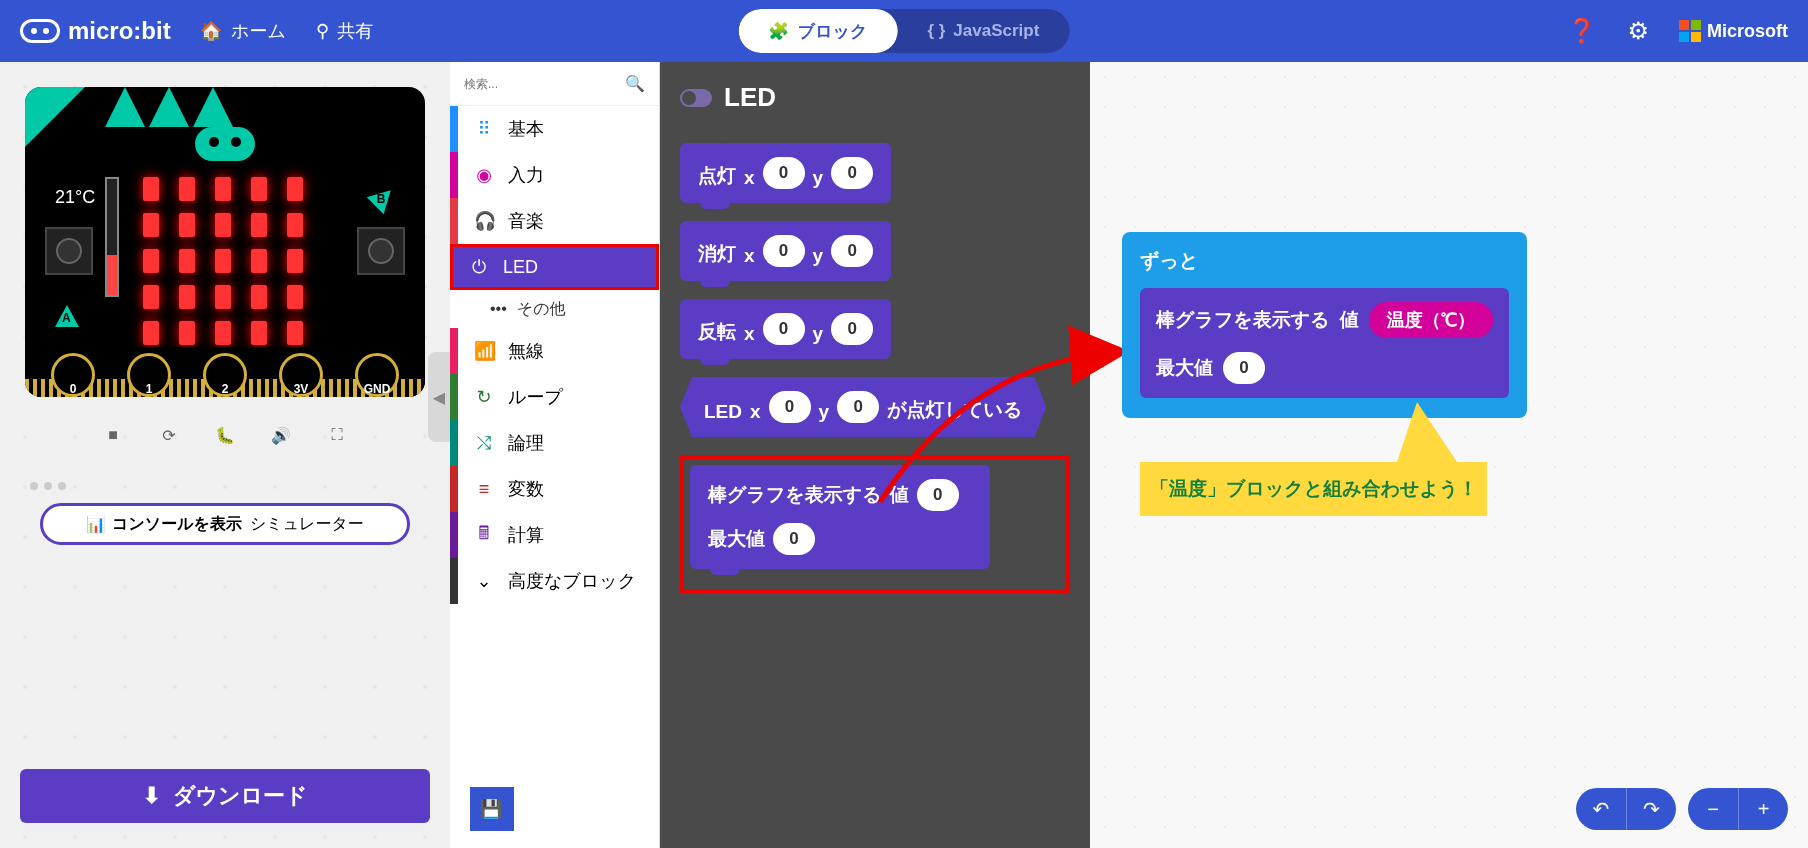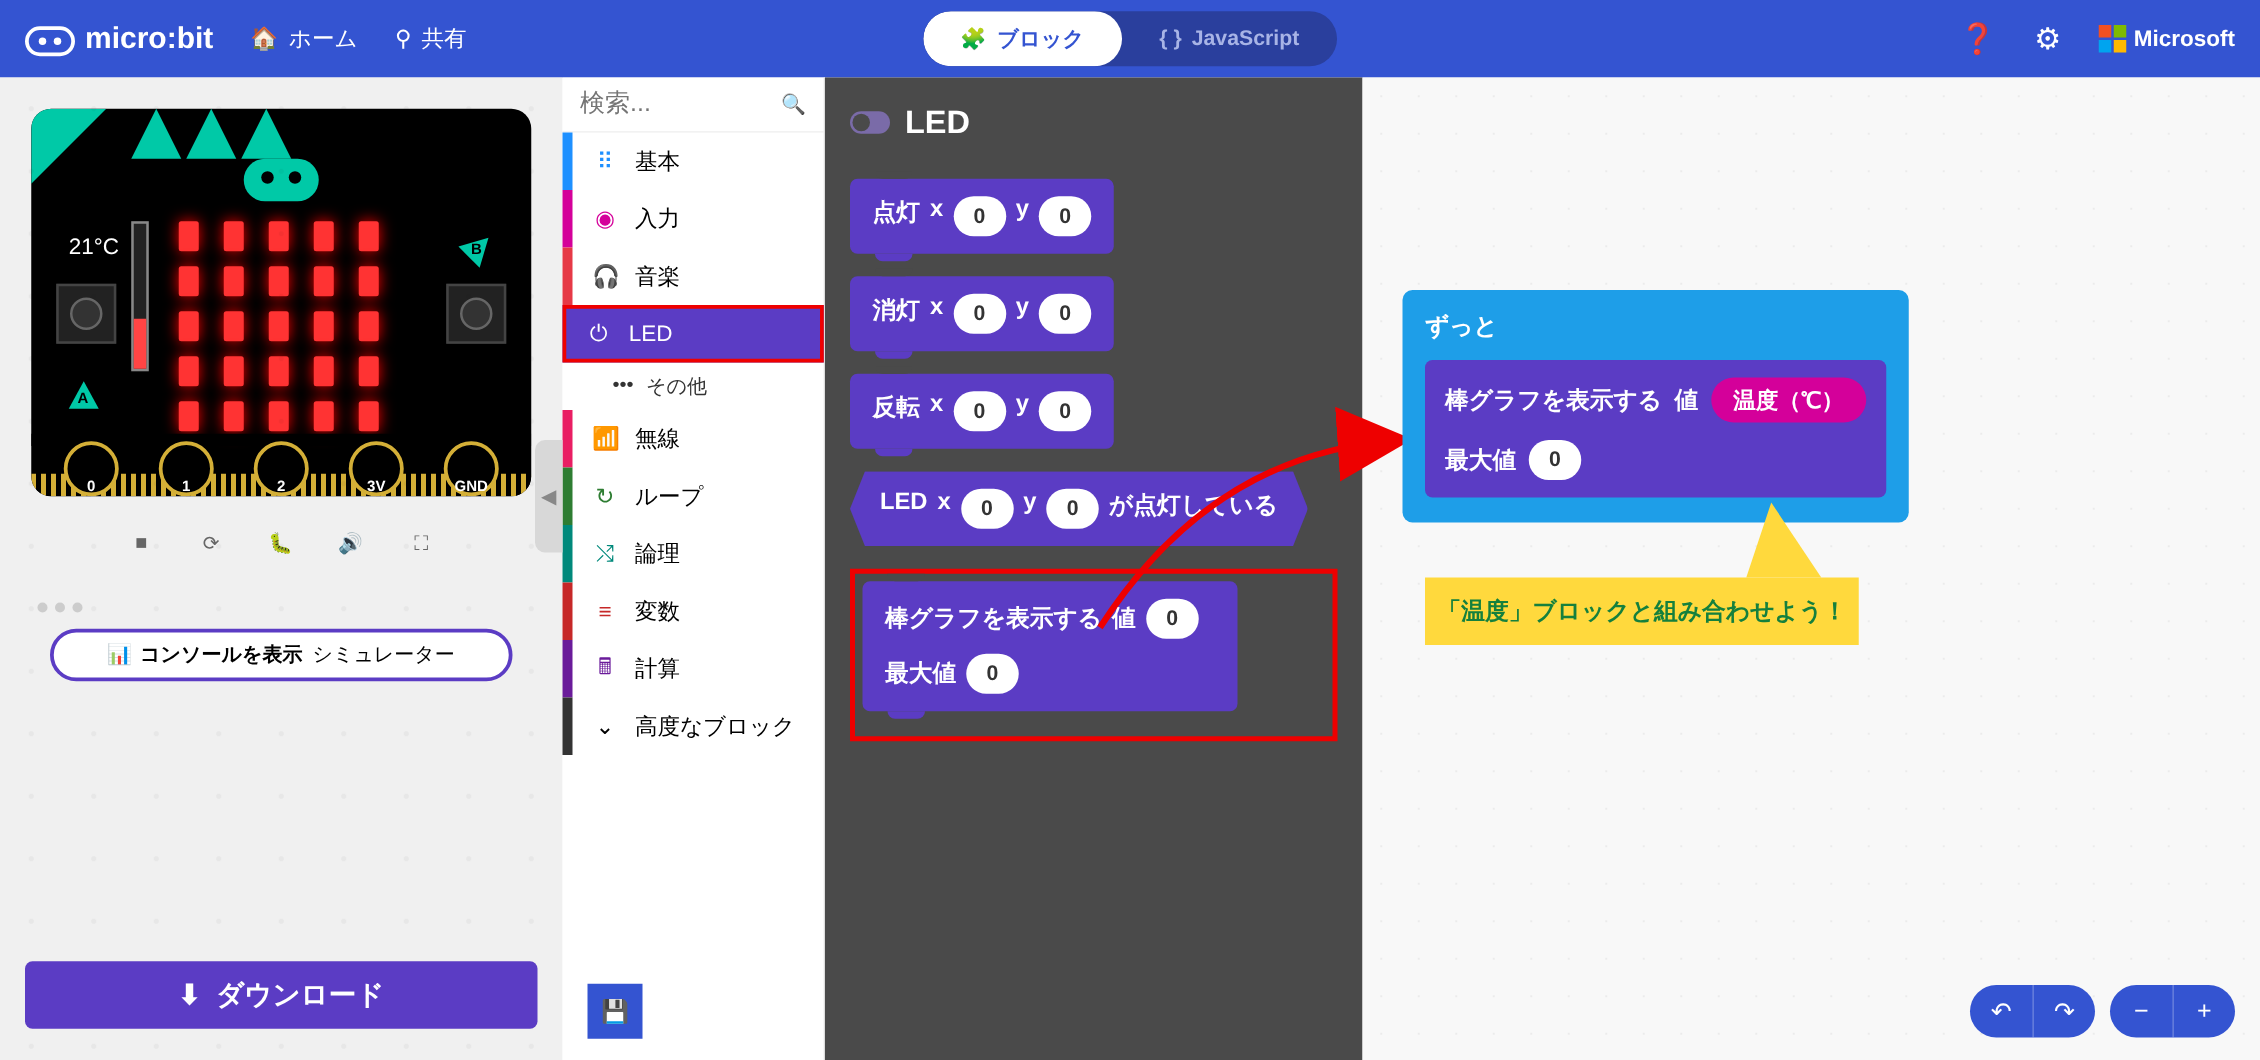--- a/index.html
+++ b/index.html
@@ -1,20 +1,20 @@
 <!DOCTYPE html>
 <html><head>
 <meta charset="utf-8">
 <style>
 * { margin: 0; padding: 0; box-sizing: border-box; font-family: -apple-system, BlinkMacSystemFont, "Segoe UI", Helvetica, Arial, sans-serif; }
 body { width: 1808px; height: 848px; background: #f8f8f8; overflow: hidden; }
 
 
 .header { height: 62px; background: #3454d1; display: flex; align-items: center; padding: 0 20px; color: #fff; }
-.logo { display: flex; align-items: flex-end; font-size: 24px; font-weight: 700; }
+.logo { display: flex; align-items: center; font-size: 24px; font-weight: 700; }
 .logo-icon { width: 40px; height: 24px; border: 3px solid #fff; border-radius: 12px; margin-right: 8px; position: relative; }
 .logo-icon::before, .logo-icon::after { content: ""; position: absolute; width: 6px; height: 6px; background: #fff; border-radius: 50%; top: 6px; }
 .logo-icon::before { left: 8px; }
 .logo-icon::after { right: 8px; }
 .nav-item { display: flex; align-items: center; margin-left: 30px; font-size: 18px; cursor: pointer; }
 .nav-item .icon { margin-right: 8px; font-size: 18px; }
 
 .toggle-wrap { position: absolute; left: 50%; transform: translateX(-50%); display: flex; background: #2a3f9d; border-radius: 25px; height: 44px; overflow: hidden; }
 .toggle-btn { padding: 0 30px; display: flex; align-items: center; font-size: 17px; font-weight: 600; cursor: pointer; gap: 8px; }
 .toggle-btn.active { background: #fff; color: #3454d1; border-radius: 25px; }
@@ -66,33 +66,33 @@
 .sim-dots span { width: 8px; height: 8px; background: #ccc; border-radius: 50%; }
 
 .console-btn { margin-top: 50px; width: 370px; height: 42px; border: 3px solid #5b3cc4; border-radius: 21px; background: #fff; display: flex; align-items: center; justify-content: center; gap: 8px; font-size: 16px; cursor: pointer; z-index: 2; }
 .console-btn .bold { font-weight: 700; display: flex; align-items: center; gap: 6px; }
 
 .download-btn { position: absolute; bottom: 25px; left: 20px; width: 410px; height: 54px; background: #5b3cc4; color: #fff; border-radius: 6px; display: flex; align-items: center; justify-content: center; font-size: 22px; font-weight: 700; gap: 12px; cursor: pointer; z-index: 2; }
 
 
 .toolbox { width: 210px; background: #fff; border-right: 1px solid #ddd; display: flex; flex-direction: column; position: relative; }
 .search-box { height: 44px; display: flex; align-items: center; padding: 0 14px; border-bottom: 1px solid #eee; color: #999; justify-content: space-between; }
-.search-box input { border: none; outline: none; font-size: 20px; width: 140px; }
+.search-box input { border: none; outline: none; font-size: 12px; width: 140px; }
 .category { height: 46px; display: flex; align-items: center; padding-left: 16px; font-size: 18px; cursor: pointer; gap: 14px; border-left: 8px solid transparent; }
 .category.selected { background: #5b3cc4; color: #fff; border: 3px solid #e00; }
 .cat-icon { width: 20px; text-align: center; font-size: 18px; }
 .sub-cat { padding-left: 40px; font-size: 16px; color: #333; height: 38px; display: flex; align-items: center; gap: 10px; cursor: pointer; }
 .toolbox-collapse { position: absolute; left: -22px; top: 290px; width: 22px; height: 90px; background: #d8d8d8; border-radius: 8px 0 0 8px; display: flex; align-items: center; justify-content: center; color: #888; cursor: pointer; }
 
 
 .flyout { width: 430px; background: #4a4a4a; padding: 20px; overflow: visible; }
 .flyout-title { display: flex; align-items: center; gap: 12px; color: #fff; font-size: 26px; font-weight: 700; margin-bottom: 30px; }
 .flyout-title .sw { width: 32px; height: 18px; background: #7a6ba8; border-radius: 9px; position: relative; }
 .flyout-title .sw::after { content: ""; position: absolute; left: 2px; top: 2px; width: 14px; height: 14px; background: #4a4a4a; border-radius: 50%; }
-.block { background: #5b3cc4; border-radius: 6px; padding: 14px 18px; margin-bottom: 18px; color: #fff; font-size: 19px; font-weight: 700; display: flex; align-items: flex-start; gap: 8px; flex-wrap: wrap; width: fit-content; position: relative; }
+.block { background: #5b3cc4; border-radius: 6px; padding: 14px 18px; margin-bottom: 18px; color: #fff; font-size: 19px; font-weight: 700; display: flex; align-items: flex-end; gap: 8px; flex-wrap: wrap; width: fit-content; position: relative; }
 .block::before { content: ""; position: absolute; top: -6px; left: 20px; width: 30px; height: 6px; background: #4a4a4a; border-radius: 0 0 6px 6px; }
 .block::after { content: ""; position: absolute; bottom: -6px; left: 20px; width: 30px; height: 6px; background: #5b3cc4; border-radius: 0 0 6px 6px; }
 .num-slot { background: #fff; color: #333; min-width: 42px; height: 32px; border-radius: 16px; display: inline-flex; align-items: center; justify-content: center; font-size: 17px; padding: 0 10px; }
 .block.hex { border-radius: 6px; clip-path: polygon(12px 0, calc(100% - 12px) 0, 100% 50%, calc(100% - 12px) 100%, 12px 100%, 0 50%); padding: 14px 24px; }
 .block.hex::before, .block.hex::after { display: none; }
 .block.multi { display: block; }
 .block.multi .row { display: flex; align-items: center; gap: 8px; margin-bottom: 12px; }
 .block.multi .row:last-child { margin-bottom: 0; }
 .highlight-red-box { border: 4px solid #e00; padding: 6px 6px 2px 6px; position: relative; margin-top: 10px; }
 

